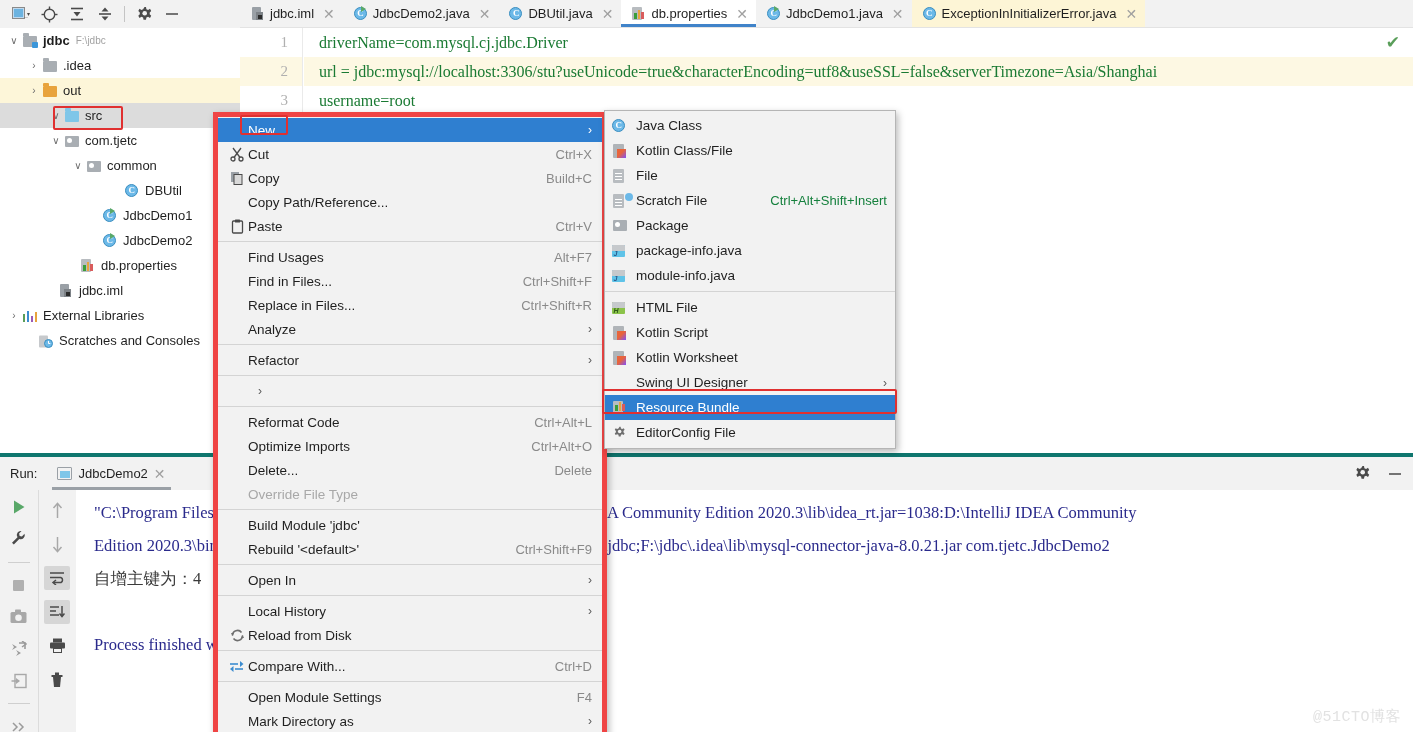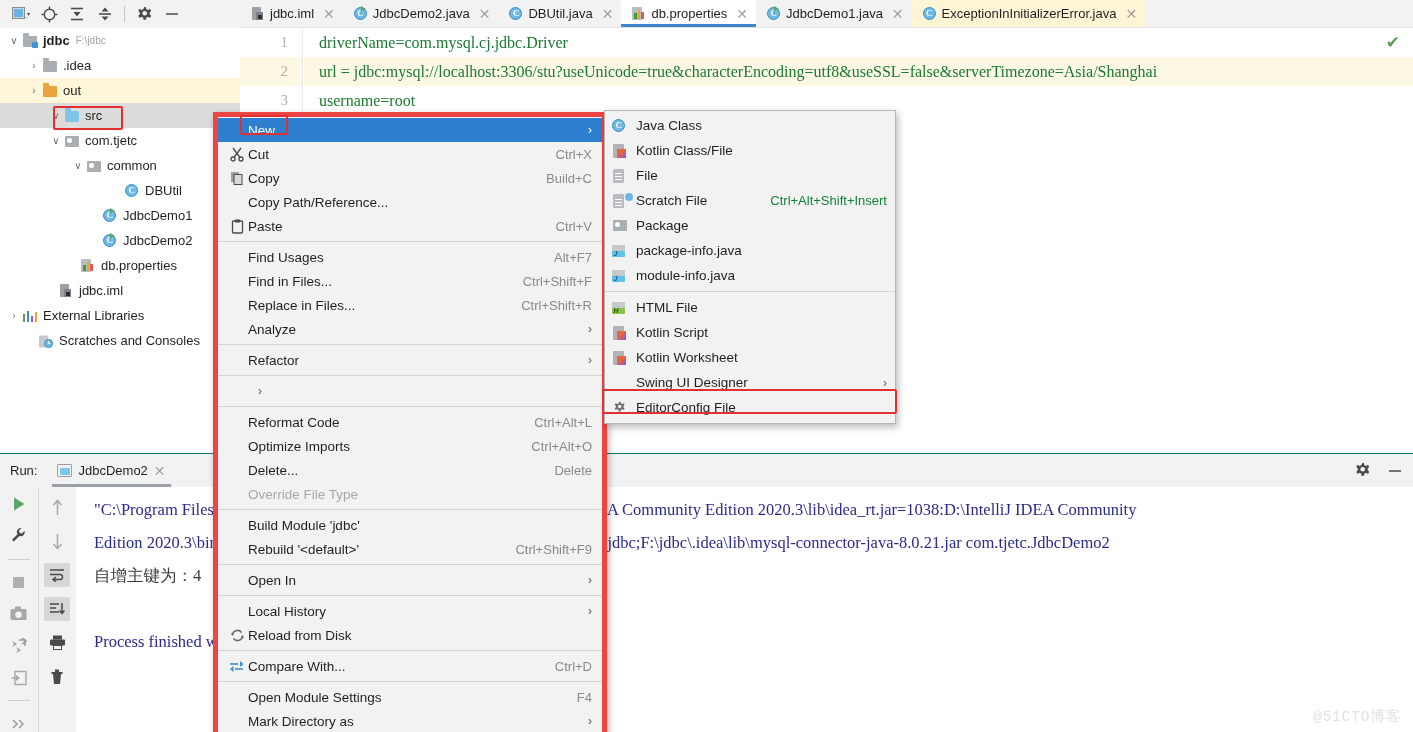--- a/index.html
+++ b/index.html
@@ -233,21 +233,21 @@
   .k-sq .top { position:absolute; left:0; top:0; width:13px; height:6px; background:#c6c9cc; border-radius:1px 1px 0 0;}
   .k-sq .lt { position:absolute; left:1.5px; bottom:0px; font-size:7px; color:#2b5a8a; font-weight:bold; line-height:7px;}
   .k-html .top2 { position:absolute; left:0; top:0; width:13px; height:6px; background:#c6c9cc; border-radius:1px 1px 0 0;}
   .k-gear { position:absolute; left:2px; top:1px; width:13px; height:13px; }
 
   
   .runpanel {
     position: absolute; left: 0; top: 453px;
     width: 1413px; height: 279px;
     background: #f2f2f2;
-    border-top: 1px solid #0f766e;
+    border-top: 4px solid #0f766e;
   }
   .run-header {
     position: absolute; left: 0; top: 0;
     width: 1413px; height: 33px;
     display: flex; align-items: center;
     padding-left: 10px;
     background:#f2f2f2;
   }
   .run-label { font-size: 13px; color:#1f1f1f; margin-right: 12px; }
   .run-tab {
@@ -821,20 +821,29 @@
       <span class="smicon">
           <i class="k-kot"></i>
         </span>
       <span class="smlabel">Kotlin Worksheet</span>
     </div>
     <div class="smitem">
       <span class="smicon"></span>
       <span class="smlabel">Swing UI Designer</span>
       <span class="smarrow">›</span>
     </div>
+    <div class="smitem sel">
+      <span class="smicon ic-props">
+          <i class="pg" style="left:2px;top:1px;"></i>
+          <i class="bar1" style="left:4px;top:5px;"></i>
+          <i class="bar2" style="left:7.5px;top:2px;"></i>
+          <i class="bar3" style="left:11px;top:4px;"></i>
+        </span>
+      <span class="smlabel">Resource Bundle</span>
+    </div>
     <div class="smitem">
       <span class="smicon">
         <svg class="k-gear" width="14" height="14" viewBox="0 0 17 17">
           <path d="M8.5 1 L10 1 L10.4 3.2 L12.1 4 L14 2.8 L15.2 4.9 L13.7 6.4 L13.7 8.3 L15.2 9.8 L14 11.9 L12.1 10.7 L10.4 11.5 L10 13.7 L7.5 13.7 L7.1 11.5 L5.4 10.7 L3.5 11.9 L2.3 9.8 L3.8 8.3 L3.8 6.4 L2.3 4.9 L3.5 2.8 L5.4 4 L7.1 3.2 Z" fill="#6e6e6e"></path>
           <circle cx="8.7" cy="7.3" r="2.3" fill="#f2f2f2"></circle>
         </svg>
       </span>
       <span class="smlabel">EditorConfig File</span>
     </div>
   </div>

